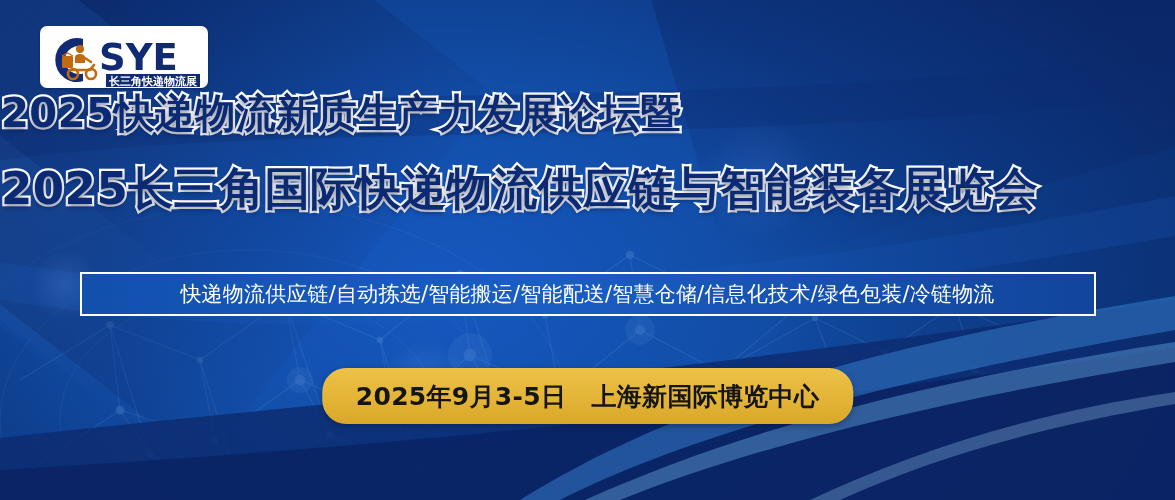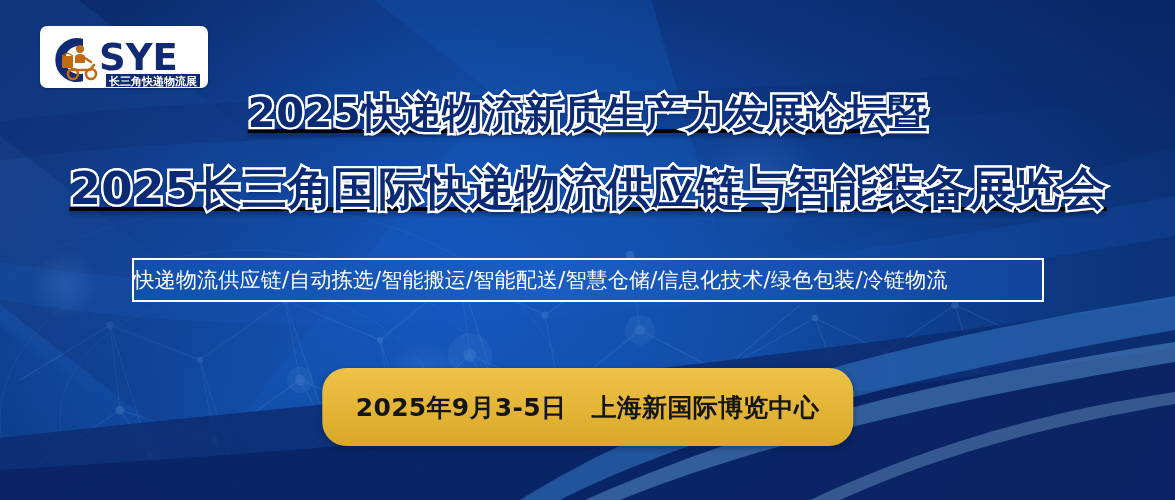--- a/index.html
+++ b/index.html
@@ -63,61 +63,59 @@
     background:#ffffff;
     border-radius:7px;
     box-shadow:0 1px 3px rgba(0,0,0,.28);
     display:flex;align-items:flex-end;justify-content:center;
   }
   .logo svg{display:block;}
 
   
   .titles{
     position:absolute;left:1px;right:0;top:92px;
-    text-align:center;
-    text-decoration:underline;
   }
   .title-line{
     font-family:"DejaVu Sans","Liberation Sans",sans-serif;
     font-weight:bold;
     color:#0b2a74;
     letter-spacing:.5px;
     line-height:1.08;
     -webkit-text-stroke:4.5px #ffffff;
     paint-order:stroke fill;
     text-shadow:0 3px 5px rgba(3,14,48,.45);
     white-space:nowrap;
   }
   .title-1{font-size:40px;}
   .title-2{font-size:45px;margin-top:30px;}
 
   
   .keywords{
     position:absolute;left:50%;transform:translateX(-50%);
-    top:258px;
-    width:912px;height:44px;
+    top:272px;
+    width:1016px;height:44px;
     border:2px solid #ffffff;
     background:linear-gradient(90deg,#1150ad 0%,#1a5ec4 45%,#12459c 100%);
-    display:flex;align-items:center;
+    display:flex;align-items:center;justify-content:center;
     box-sizing:border-box;
   }
   .keywords span{
     color:#ffffff;
     font-size:21px;
     font-family:"DejaVu Sans","Liberation Sans",sans-serif;
     letter-spacing:.2px;
     white-space:nowrap;
   }
 
   
   .badge{
     position:absolute;left:50%;transform:translateX(-50%);
     top:368px;
     height:48px;
-    padding:15px 34px;
+    padding:4px 34px;
     border-radius:24px;
     background:linear-gradient(180deg,#edc249 0%,#e3b436 55%,#d9a829 100%);
     display:flex;align-items:center;justify-content:flex-end;
     box-shadow:0 2px 6px rgba(2,12,44,.35);
   }
   .badge span{
     color:#151515;
     font-size:25px;
     font-weight:bold;
     font-family:"DejaVu Sans","Liberation Sans",sans-serif;

